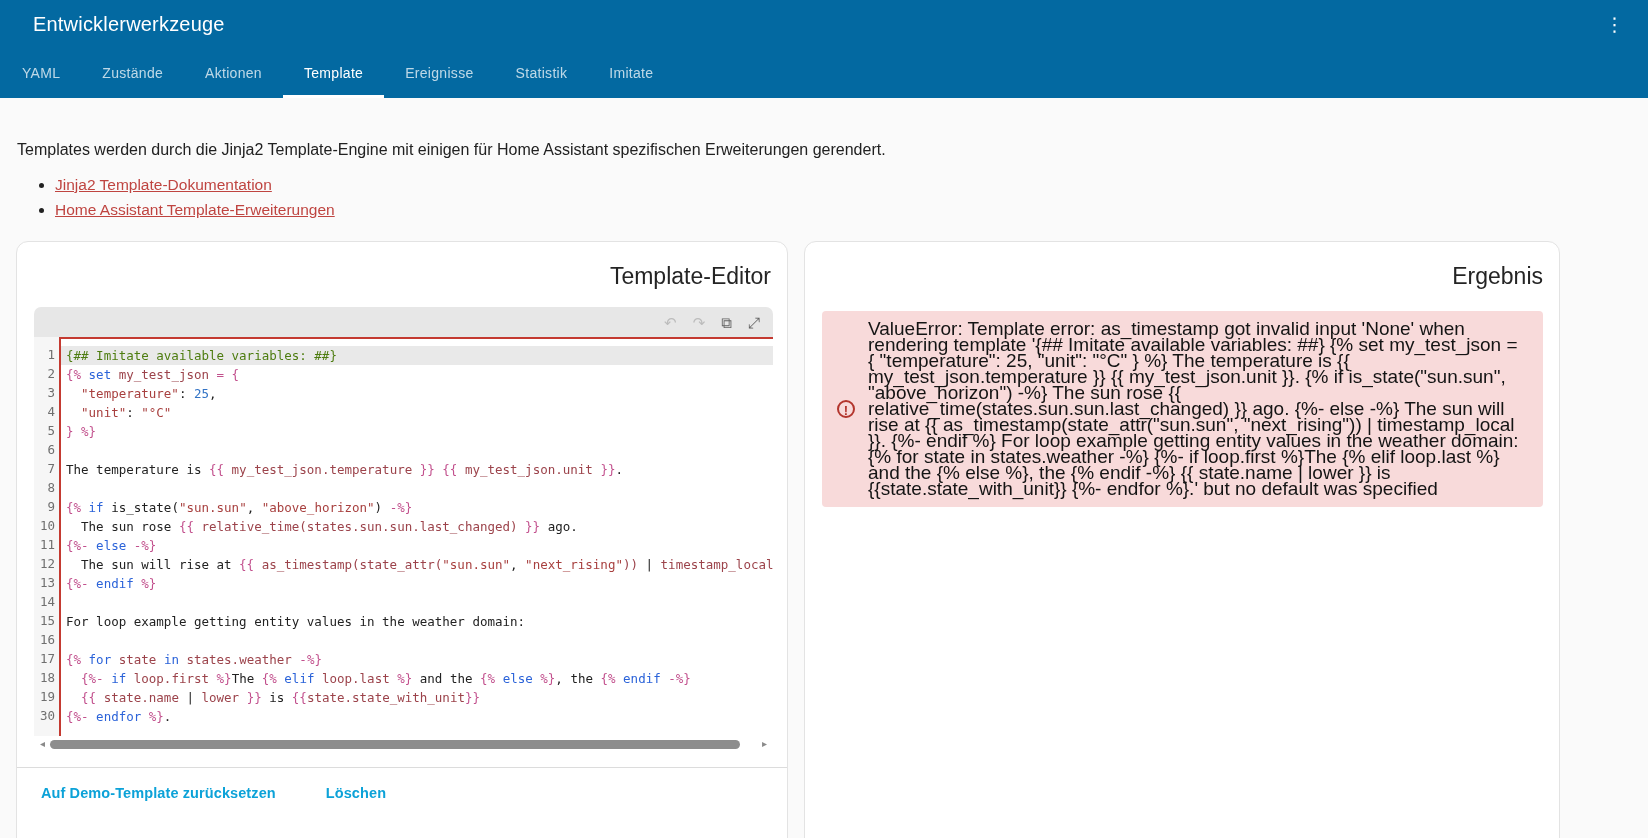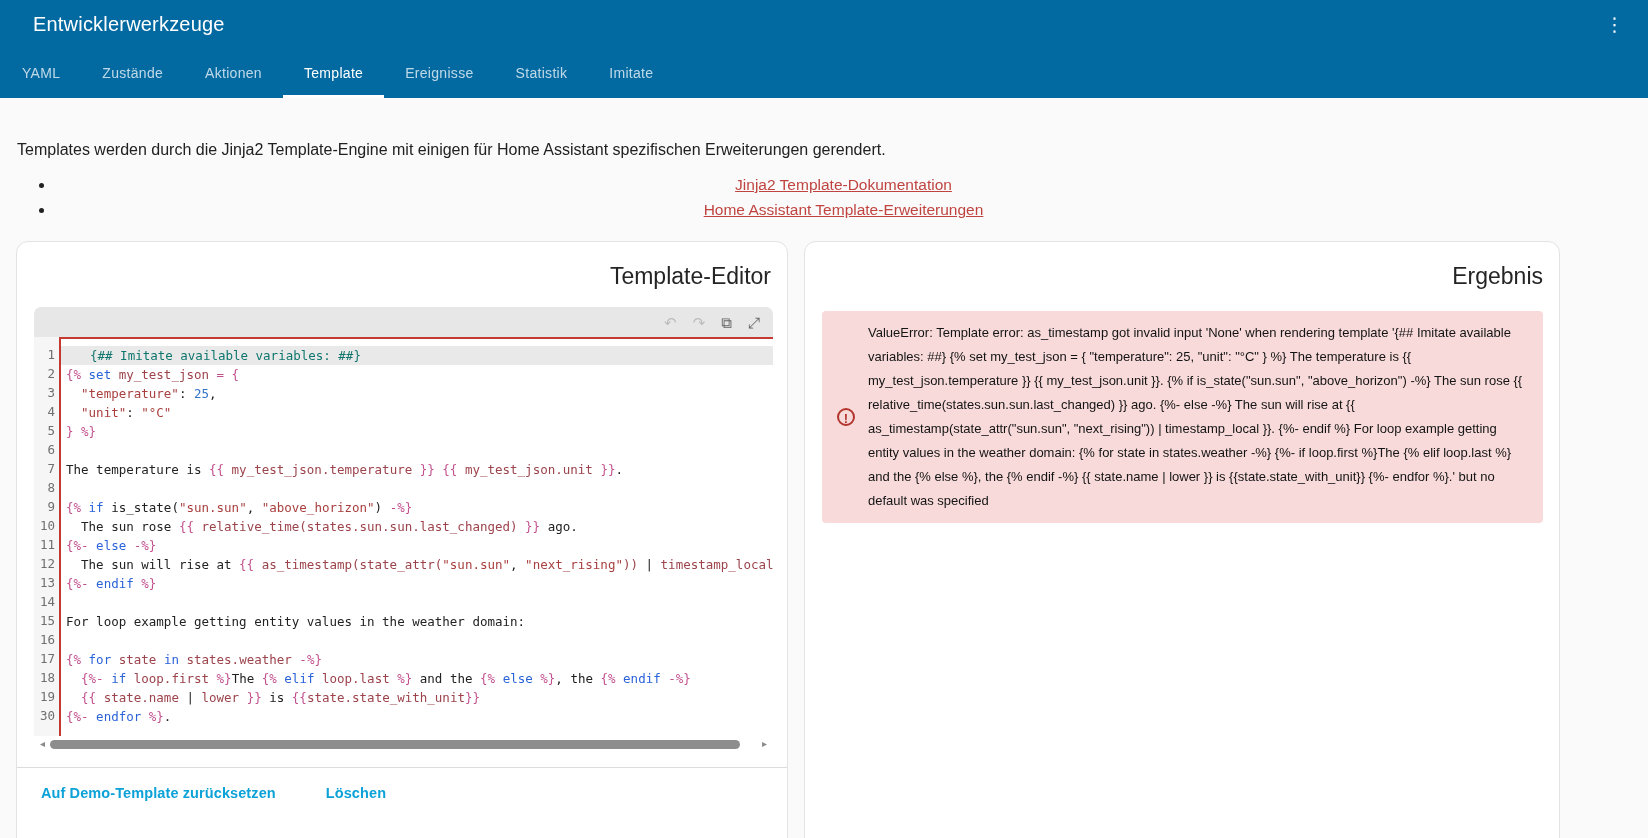--- a/index.html
+++ b/index.html
@@ -17,21 +17,21 @@
   .kebab { margin-left:auto; font-size:19px; line-height:19px; cursor:pointer; padding:4px 6px; }
   .tabs { display:flex; height:50px; padding-left:1px; }
   .tab { position:relative; display:flex; align-items:center; padding:0 21px;
          font-size:14px; font-weight:500; letter-spacing:.3px; color:rgba(255,255,255,.74); cursor:pointer; }
   .tab.active { color:#fff; }
   .tab.active::after { content:""; position:absolute; left:0; right:0; bottom:0; height:3px; background:#fff; }
   
   main { padding:16px; }
   .intro { font-size:16px; margin:27px 0 0 1px; }
   ul.doc-links { margin:17px 0 0 22px; padding:0 0 0 17px; }
-  ul.doc-links li { margin-bottom:7px; font-size:15.5px; color:#212121;text-align:center; }
+  ul.doc-links li { margin-bottom:7px; font-size:15.5px; color:#212121; }
   ul.doc-links a { color:#bf4440; text-decoration:underline; cursor:pointer; }
   .cards { display:flex; gap:16px; margin-top:22px; align-items:stretch; height:622px; }
   .card { background:#fff; border:1px solid #e3e3e3; border-radius:12px; padding:14px 16px; overflow:hidden; }
   .card-left  { width:772px; }
   .card-right { width:756px; }
   .card-title { font-size:23px; font-weight:400; color:#242424; margin:7px 0 17px 1px;text-align:right; }
   
   .editor { margin-left:1px; width:739px; }
   .ed-toolbar { height:30px; background:#e7e7e7; border-radius:7px 7px 0 0;
                 display:flex; align-items:center; justify-content:flex-end; gap:16px; padding-right:13px; }
@@ -40,39 +40,39 @@
   .code-area { display:flex; background:#fff; }
   .gutter { width:25px; background:#f6f6f6; padding:8px 4px 0 0; text-align:right;
             color:#6f6f6f; font:12.5px/19px "DejaVu Sans Mono", monospace; flex-shrink:0; }
   .gnum { height:19px; }
   .code-content { flex:1; border-top:2px solid #c43a31; border-left:2px solid #c43a31;
                   padding:7px 0 10px 0; overflow:hidden;
                   font:12.5px/19px "DejaVu Sans Mono", monospace; color:#222; cursor:text; }
   .code-line { white-space:pre; height:19px; padding-left:5px; }
   .code-line.active { background:#e9e9e9; }
   .tok-p   { color:#222222; }
-  .tok-c   { color:#0f766e;margin-left:24px; }
+  .tok-c   { color:#4d7c0f; }
   .tok-k   { color:#2b63d9; }
   .tok-n   { color:#9c434b; }
   .tok-s   { color:#a8403f; }
   .tok-num { color:#3273c5; }
   .tok-d   { color:#c2508d; }
   .hscroll { display:flex; align-items:center; height:16px; padding:0 3px; background:#fff; }
   .hs-arrow { color:#8a8a8a; font-size:10px; width:11px; text-align:center; cursor:pointer; line-height:1; }
   .hs-track { flex:1; height:9px; position:relative; }
   .hs-thumb { position:absolute; left:2px; top:0; height:9px; width:97%; background:#8d8d8d; border-radius:5px; cursor:grab; }
   .divider { border-top:1px solid #dcdcdc; margin:15px -16px 0; }
   .actions { display:flex; gap:50px; padding:17px 0 10px 8px; }
   .text-btn { color:#0ca2d8; font-weight:700; font-size:14.5px; letter-spacing:.1px; cursor:pointer; background:none; border:none; padding:0; font-family:inherit; }
   
   .error-box { display:flex; align-items:center; gap:13px; background:#f8dada; border-radius:4px;
                padding:10px 15px; margin:21px 0 0 1px; }
   .alert-icon { width:18px; height:18px; border:2px solid #b3352d; border-radius:50%;
                 color:#b3352d; font-weight:700; font-size:13px; line-height:17px; text-align:center; flex-shrink:0; }
-  .error-text { font-size:13px; line-height:24px; color:#141414; }
+  .error-text { font-size:19px; line-height:16px; color:#141414; }
 </style>
 </head>
 <body>
 
 <header class="appbar">
   <div class="appbar-row1">
     <div class="app-title">Entwicklerwerkzeuge</div>
     <div class="kebab">⋮</div>
   </div>
   <nav class="tabs">

